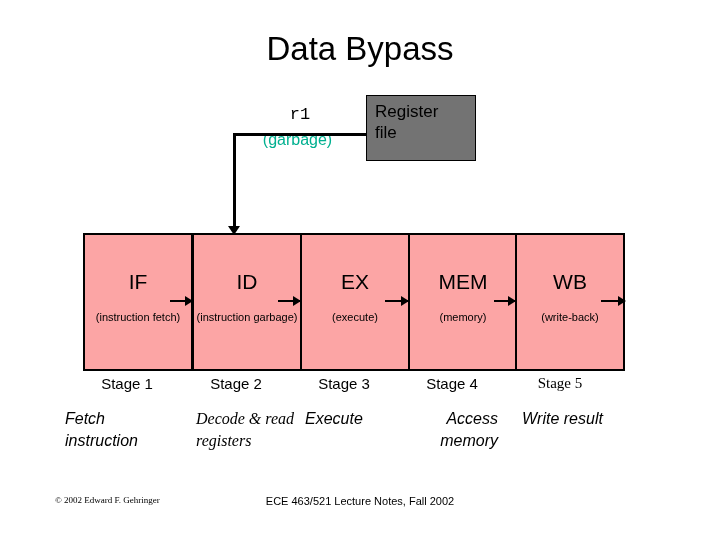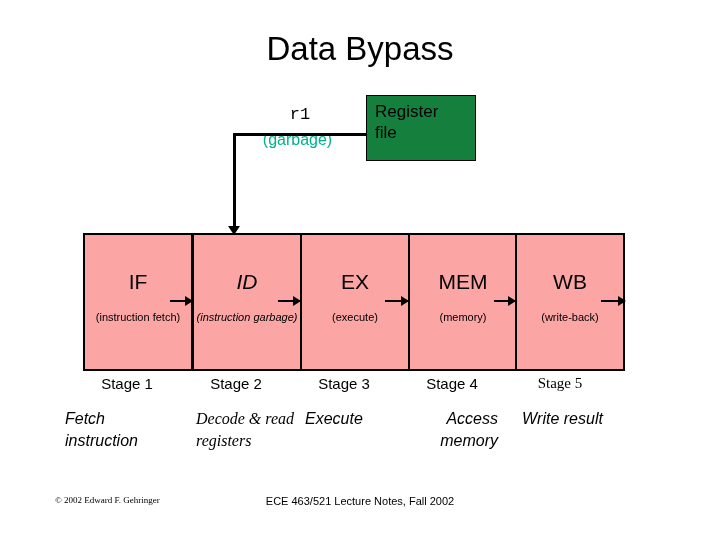--- a/index.html
+++ b/index.html
@@ -29,21 +29,21 @@
     color: #000000;
   }
 
   
   #register-file-box {
     position: absolute;
     left: 366px;
     top: 95px;
     width: 110px;
     height: 66px;
-    background: #15803d;
+    background: #737373;
     border: 1px solid #000000;
     box-sizing: border-box;
     padding: 5px 0 0 8px;
     font-size: 17px;
     line-height: 21px;
     color: #000000;
   }
 
   #reg-label {
     position: absolute;
@@ -118,21 +118,21 @@
     left: 0;
     top: 75px;
     width: 100%;
     text-align: center;
     font-size: 11px;
     line-height: 15px;
     color: #000000;
   }
 
   #box-if  { left: 83px; }
-  #box-id  { left: 192px; font-style: italic; }
+  #box-id  { left: 192px; }
   #box-ex  { left: 300px; }
   #box-mem { left: 408px; }
   #box-wb  { left: 515px; }
 
   
   .instr-label {
     position: absolute;
     top: 238px;
     width: 87px;
     text-align: center;

